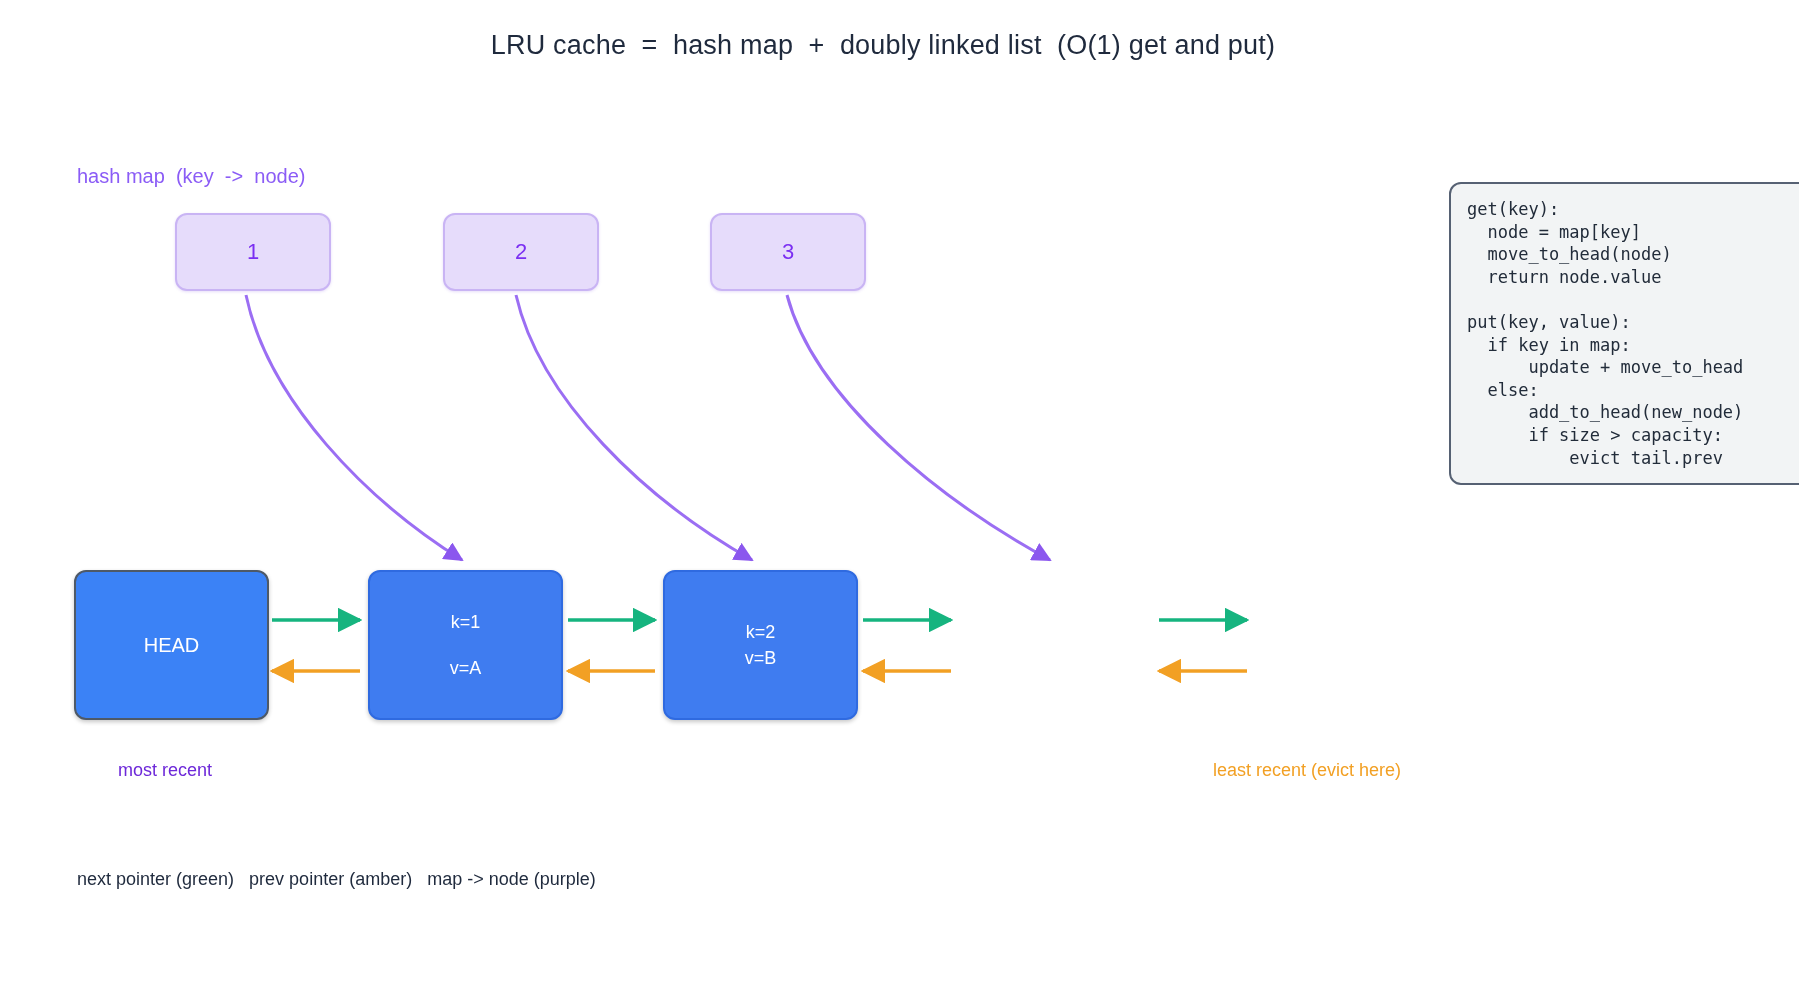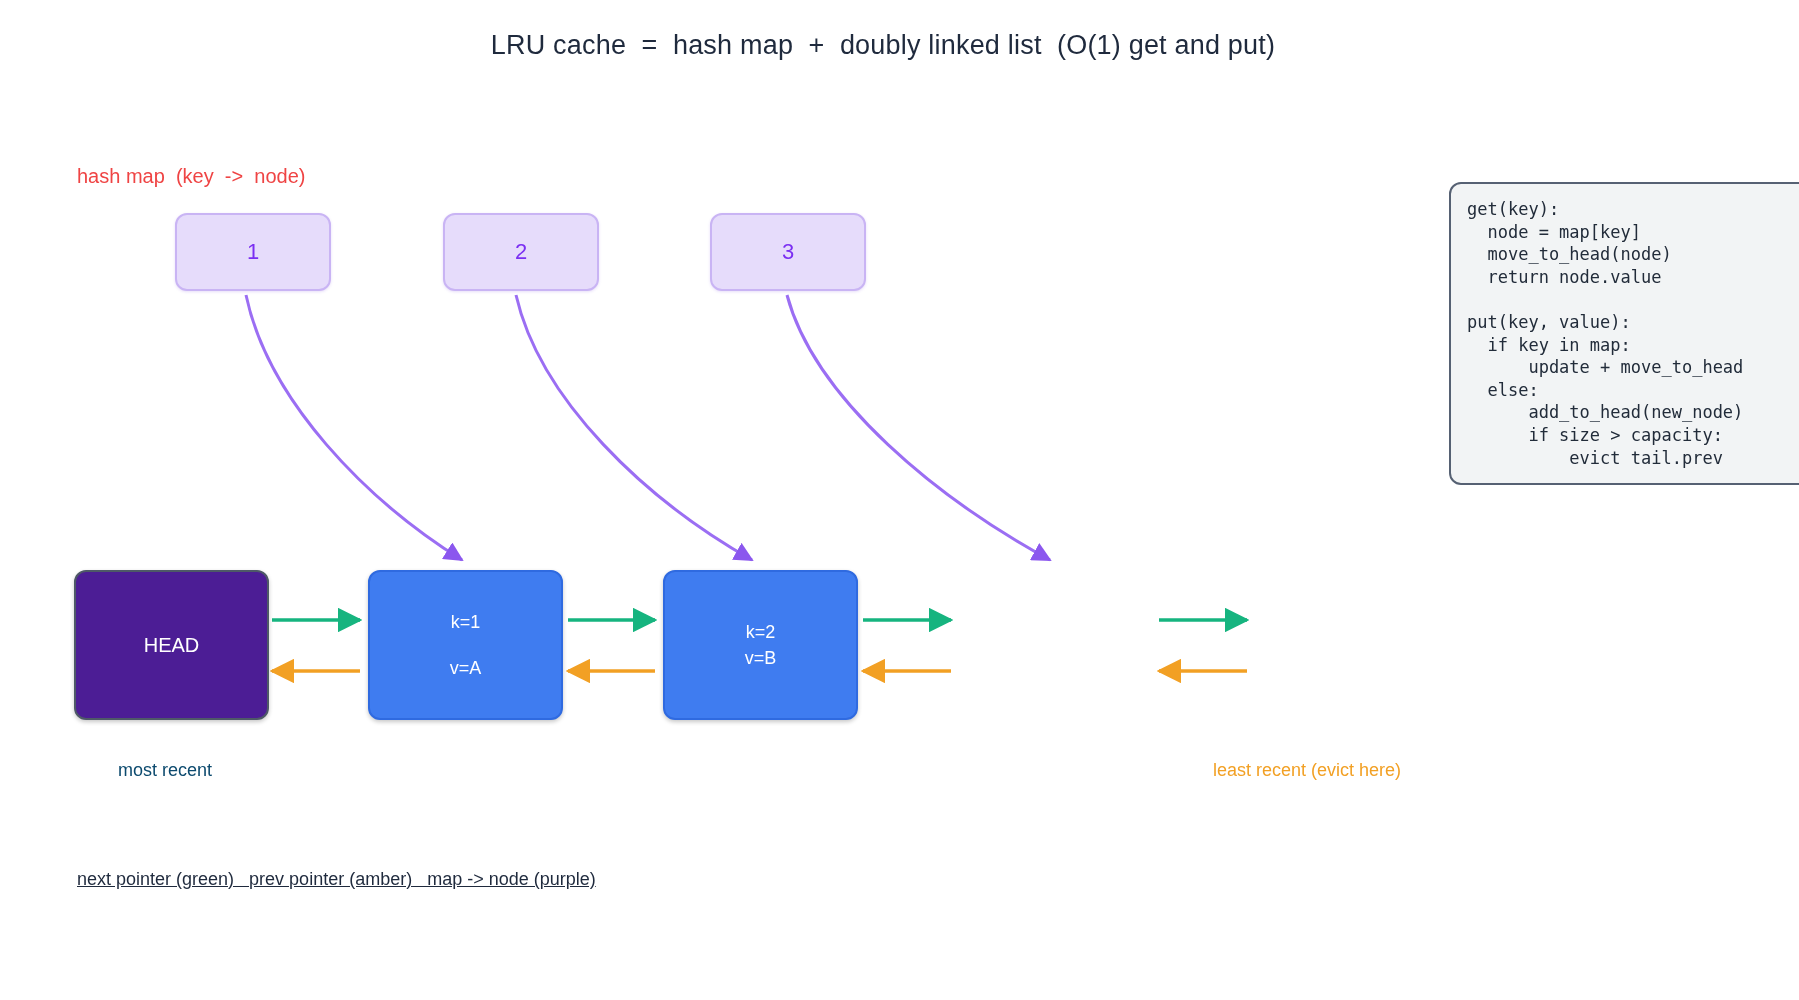--- a/index.html
+++ b/index.html
@@ -36,21 +36,21 @@
     white-space: pre;
     margin-left: 33px;
   }
 
   
   .hashmap-label {
     position: absolute;
     left: 77px;
     top: 165px;
     font-size: 20px;
-    color: #ef4444;
+    color: #8b5cf6;
     white-space: pre;
   }
 
   .hash-box {
     position: absolute;
     width: 156px;
     height: 78px;
     border-radius: 12px;
     background: #e6dcfb;
     border: 2px solid #c9b4f4;
@@ -71,51 +71,50 @@
     display: flex;
     flex-direction: column;
     align-items: center;
     justify-content: center;
     color: #ffffff;
     box-shadow: 0 2px 4px rgba(0,0,0,0.22);
   }
   .sentinel {
     width: 195px;
     height: 150px;
-    background: #4c1d95;
+    background: #3b82f6;
     border: 2px solid #4e5967;
     font-size: 20px;
   }
   .node {
     width: 195px;
     height: 150px;
     background: #3f7cf0;
     border: 2px solid #2f6ae0;
     font-size: 18px;
     line-height: 1.45;
   }
   .node .line { display: block; }
 
   
   .cap {
     position: absolute;
     font-size: 18px;
     white-space: pre;
   }
-  .cap-green { color: #0c4a6e; }
+  .cap-green { color: #6d28d9; }
   .cap-amber { color: #f2a024; }
 
   .legend {
     position: absolute;
     left: 77px;
     top: 869px;
     font-size: 18px;
     color: #1f2a3d;
     white-space: pre;
-    text-decoration: underline;
   }
 
   
   .code-panel {
     position: absolute;
     left: 1449px;
     top: 182px;
     width: 372px;
     box-sizing: border-box;
     background: #f2f4f5;

